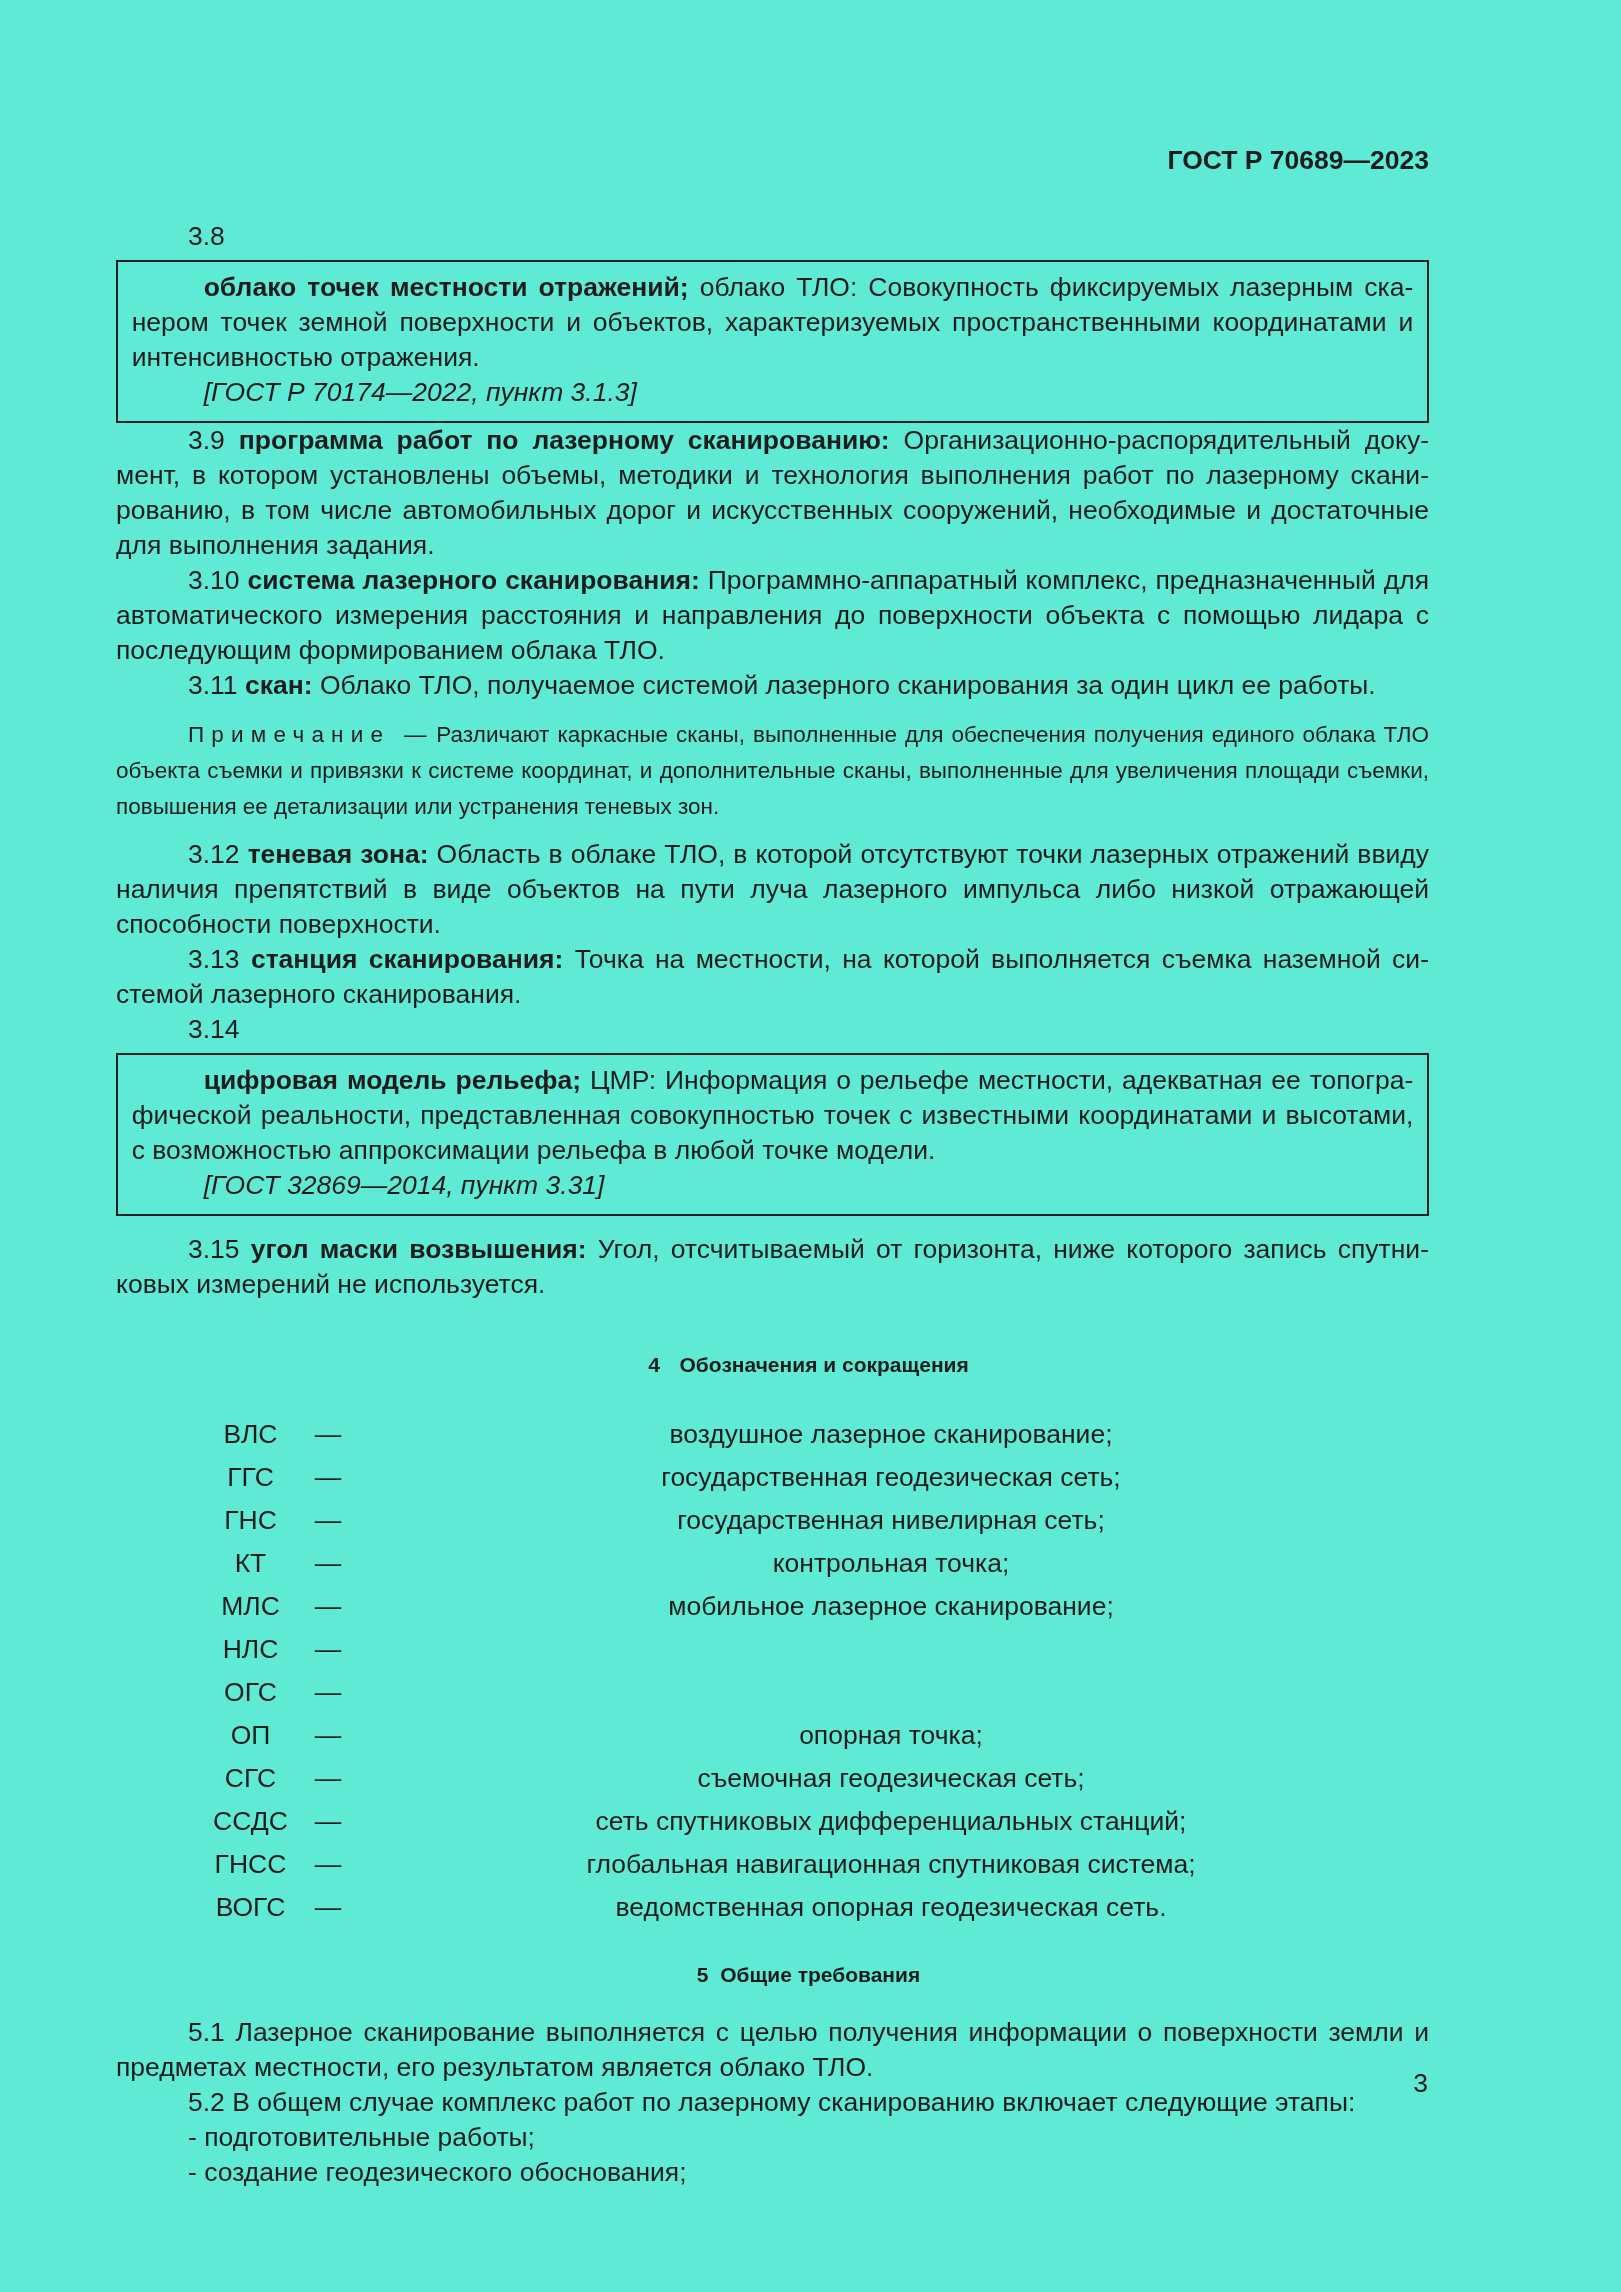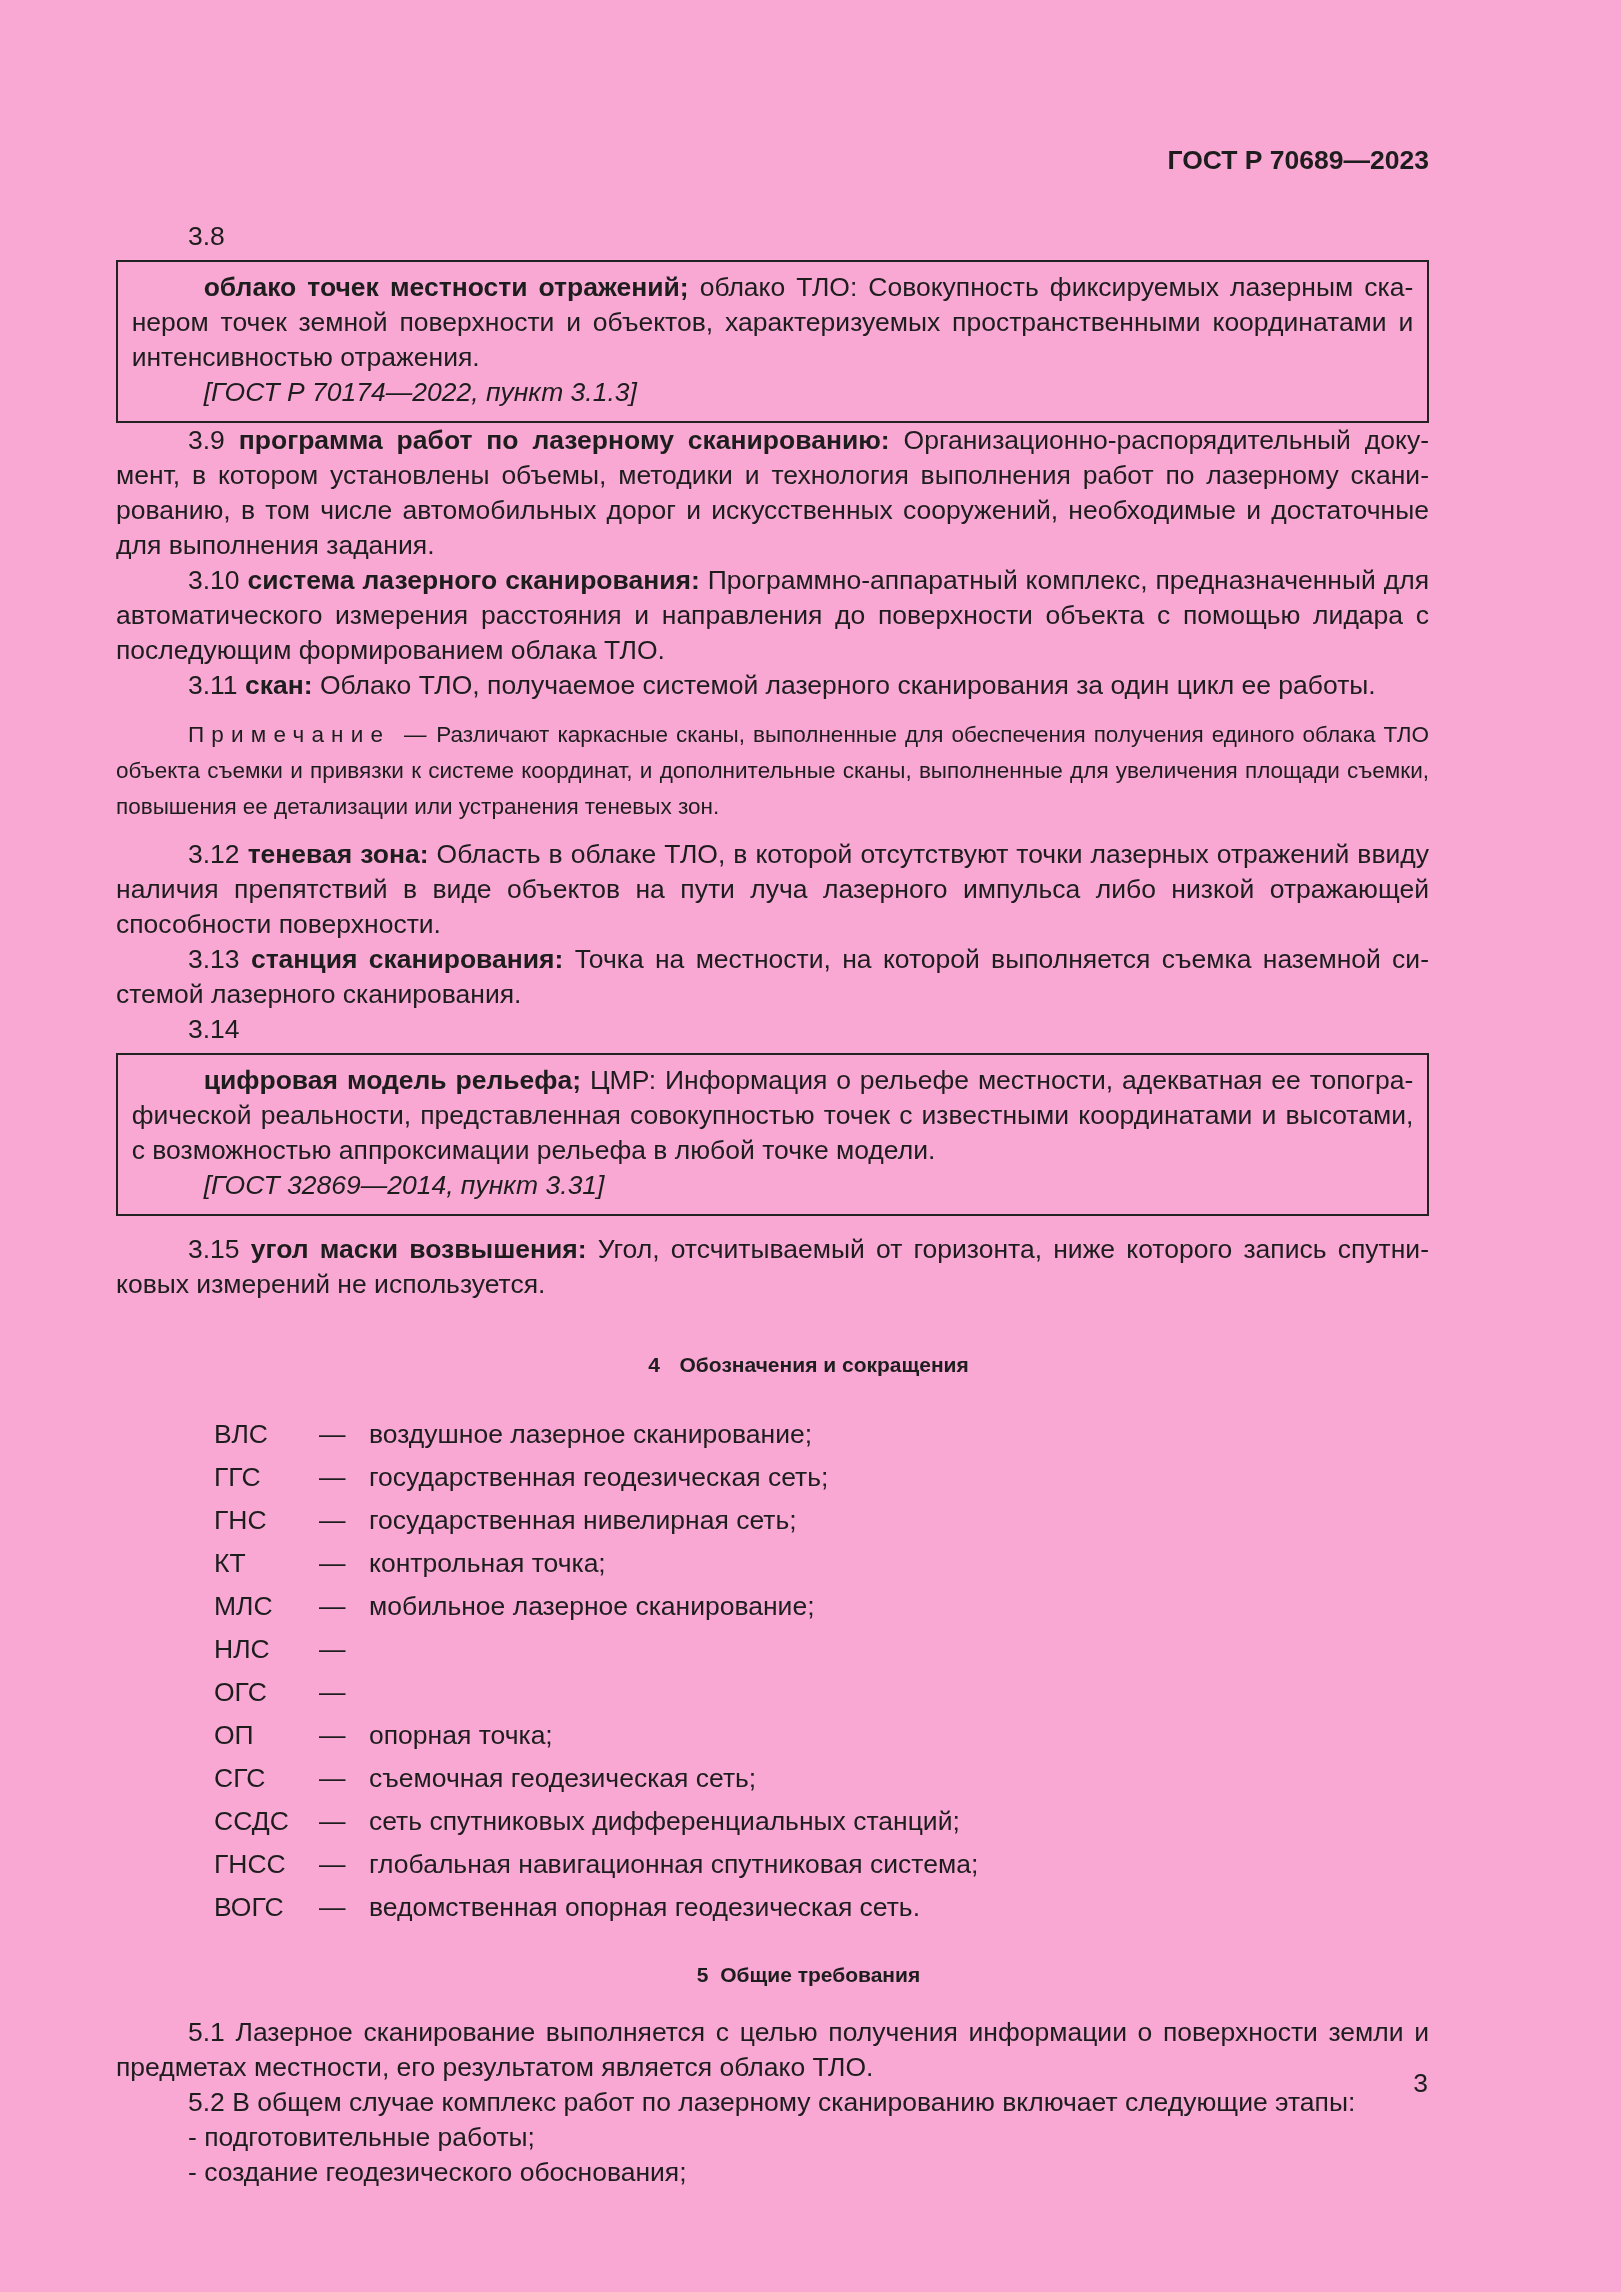--- a/index.html
+++ b/index.html
@@ -1,19 +1,19 @@
 <!DOCTYPE html>
 <html lang="ru"><head>
 <meta charset="utf-8">
 <style>
   html,body { margin:0; padding:0; background:#ffffff; }
   .page {
     position:relative;
     width:1621px; height:2293px;
-    background:#f9a8d4;
+    background:#5eead4;
     color:#1d1d1d;
     font-family:"Liberation Sans", sans-serif;
     font-size:26.5px;
     line-height:35px;
     overflow:hidden;
   }
   .content {
     position:absolute;
     left:116px; top:0;
     width:1313px;
@@ -51,21 +51,21 @@
     margin:43px 0 29px 0;
     font-size:21px;
     line-height:39px;
     font-weight:bold;
     text-indent:72px;
     text-align:center;
   }
   .heading .h-num-wide { margin-right:19.6px; }
   .heading .h-num { margin-right:11.8px; }
   .heading-5 { margin:25.5px 0 21.6px 0; }
-  .abbr-list { margin:16px; }
+  .abbr-list { margin:0;text-align:center; }
   .abbr-row {
     display:grid;
     grid-template-columns:105px 50px auto;
     padding-left:82px;
     height:43px;
     align-items:center;
   }
   .sec5 .para { text-indent:72px; }
   .page-number {
     position:absolute;

